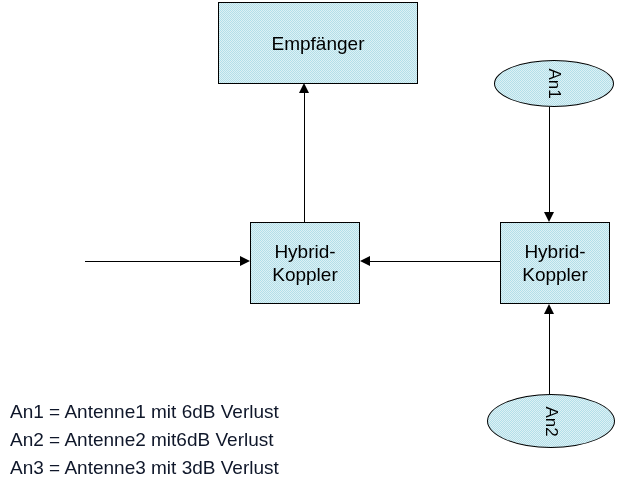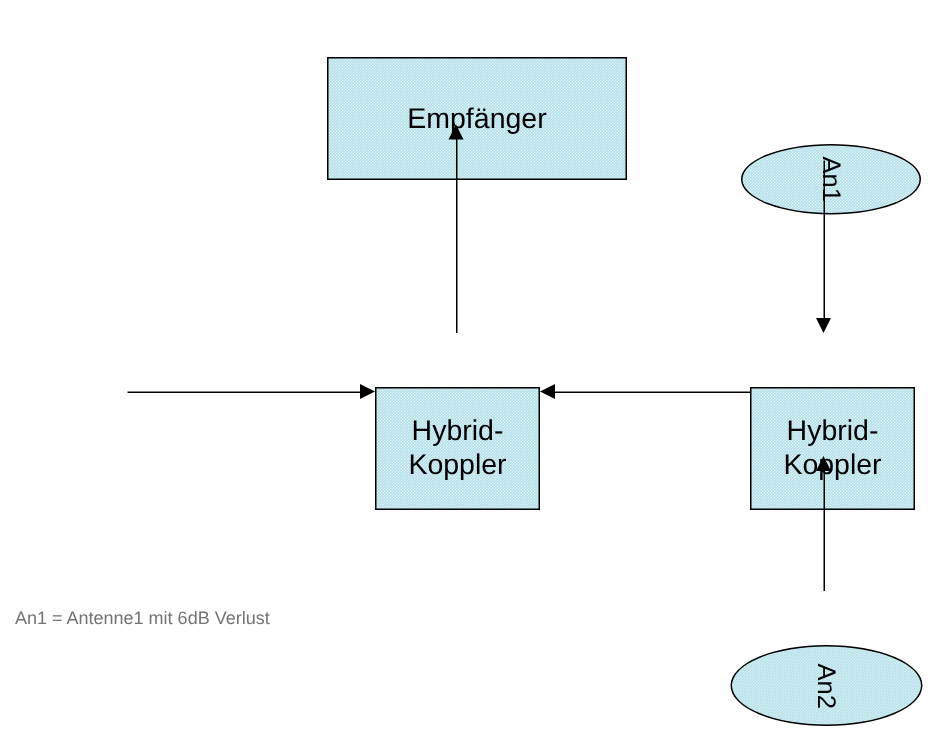--- a/index.html
+++ b/index.html
@@ -25,21 +25,20 @@
     background-image:
       linear-gradient(45deg, rgba(255,255,255,0.55) 25%, transparent 25%, transparent 75%, rgba(255,255,255,0.55) 75%),
       linear-gradient(45deg, rgba(255,255,255,0.55) 25%, transparent 25%, transparent 75%, rgba(255,255,255,0.55) 75%);
     background-size: 2px 2px;
     background-position: 0 0, 1px 1px;
     display: flex;
     align-items: center;
     justify-content: center;
     text-align: center;
     color: #000000;
-    margin-top: 36px;
   }
 
   .box { border-radius: 0; }
   .ellipse { border-radius: 50%; }
 
   .box-label {
     font-size: 19px;
     line-height: 23px;
     white-space: pre-line;
   }
@@ -82,22 +81,22 @@
     border-top: 5px solid transparent;
     border-bottom: 5px solid transparent;
     border-left: 10px solid #000000;
   }
 
   
   #legend {
     position: absolute;
     left: 10px;
     top: 398px;
-    color: #737373;
-    font-size: 12px;
+    color: #0f172a;
+    font-size: 19px;
   }
   .legend-line {
     height: 28px;
     line-height: 28px;
     white-space: pre;
   }
 </style>
 </head>
 <body>
 
@@ -136,15 +135,17 @@
   <div class="arrowhead arrow-left" style="left:360px; top:256px;"></div>
 
   <div class="line line-v" style="left:549px; top:107px; height:105px;"></div>
   <div class="arrowhead arrow-down" style="left:544px; top:212px;"></div>
 
   <div class="line line-v" style="left:549px; top:312px; height:82px;"></div>
   <div class="arrowhead arrow-up" style="left:544px; top:304px;"></div>
 
   <div id="legend">
     <div class="legend-line">An1 = Antenne1 mit 6dB Verlust</div>
+    <div class="legend-line">An2 = Antenne2 mit6dB Verlust</div>
+    <div class="legend-line">An3 = Antenne3 mit 3dB Verlust</div>
   </div>
 
 </div>
 
 </body></html>

